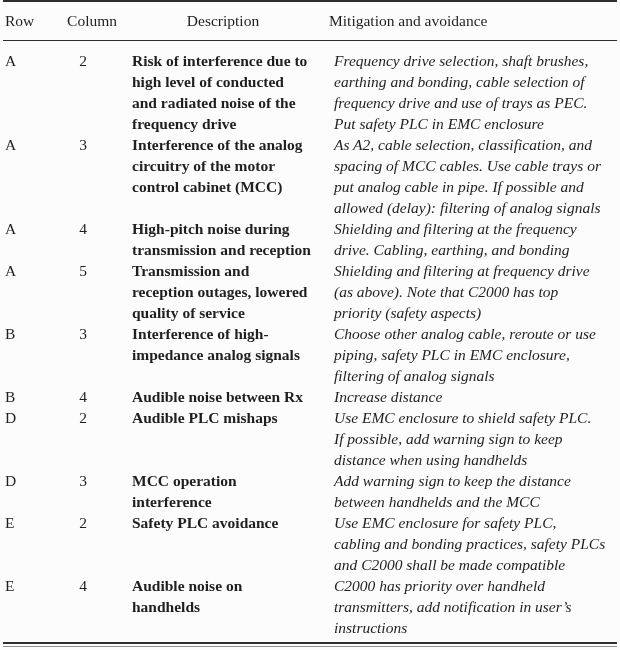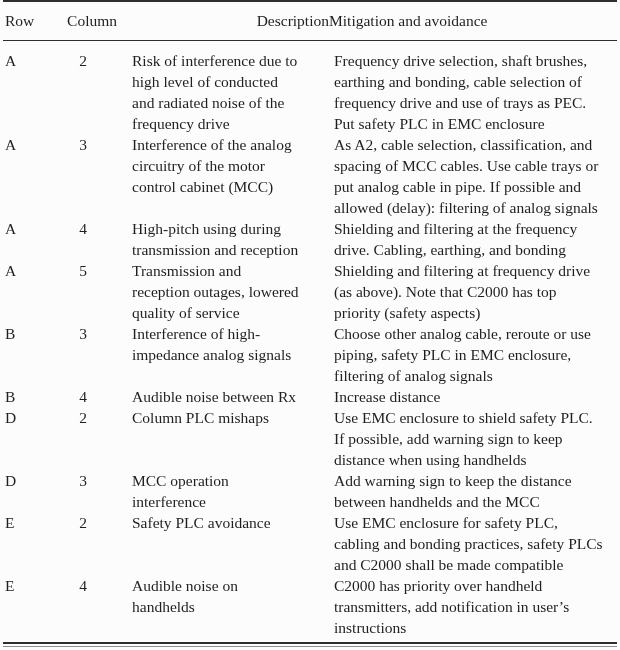--- a/index.html
+++ b/index.html
@@ -33,32 +33,32 @@
   }
   thead th {
     font-weight: normal;
     font-size: 15.5px;
     padding: 8px 0 9px 0;
     border-bottom: 1.5px solid #2e2e2e;
     vertical-align: middle;
   }
   th.col-row    { width: 44px;  text-align: left; padding-left: 2px; }
   th.col-column { width: 68px;  text-align: right; }
-  th.col-desc   { width: 212px; text-align: right; }
+  th.col-desc   { width: 212px; text-align: center; }
   th.col-mit    { text-align: left; }
   tbody td {
     vertical-align: top;
     padding: 0;
     white-space: pre-line;
   }
   tbody tr:first-child td { padding-top: 9px; }
   td.cell-row    { text-align: left; padding-left: 2px; }
   td.cell-column { text-align: center; }
-  td.cell-desc   { padding-left: 15px; padding-right: 6px; }
-  td.cell-mit    { padding-left: 5px;  padding-right: 2px; }
+  td.cell-desc   { padding-left: 15px; padding-right: 6px; font-weight: bold; }
+  td.cell-mit    { padding-left: 5px;  padding-right: 2px; font-style: italic; }
   .rule-bottom {
     margin-top: 4px;
     height: 2px;
     background: #2e2e2e;
   }
   .rule-bottom-2 {
     margin-top: 2px;
     height: 1px;
     background: #8d8d8d;
   }
@@ -98,21 +98,21 @@
 circuitry of the motor
 control cabinet (MCC)</td>
         <td class="cell-mit">As A2, cable selection, classification, and
 spacing of MCC cables. Use cable trays or
 put analog cable in pipe. If possible and
 allowed (delay): filtering of analog signals</td>
       </tr>
       <tr>
         <td class="cell-row">A</td>
         <td class="cell-column">4</td>
-        <td class="cell-desc">High-pitch using during
+        <td class="cell-desc">High-pitch noise during
 transmission and reception</td>
         <td class="cell-mit">Shielding and filtering at the frequency
 drive. Cabling, earthing, and bonding</td>
       </tr>
       <tr>
         <td class="cell-row">A</td>
         <td class="cell-column">5</td>
         <td class="cell-desc">Transmission and
 reception outages, lowered
 quality of service</td>
@@ -131,21 +131,21 @@
       </tr>
       <tr>
         <td class="cell-row">B</td>
         <td class="cell-column">4</td>
         <td class="cell-desc">Audible noise between Rx</td>
         <td class="cell-mit">Increase distance</td>
       </tr>
       <tr>
         <td class="cell-row">D</td>
         <td class="cell-column">2</td>
-        <td class="cell-desc">Column PLC mishaps</td>
+        <td class="cell-desc">Audible PLC mishaps</td>
         <td class="cell-mit">Use EMC enclosure to shield safety PLC.
 If possible, add warning sign to keep
 distance when using handhelds</td>
       </tr>
       <tr>
         <td class="cell-row">D</td>
         <td class="cell-column">3</td>
         <td class="cell-desc">MCC operation
 interference</td>
         <td class="cell-mit">Add warning sign to keep the distance

